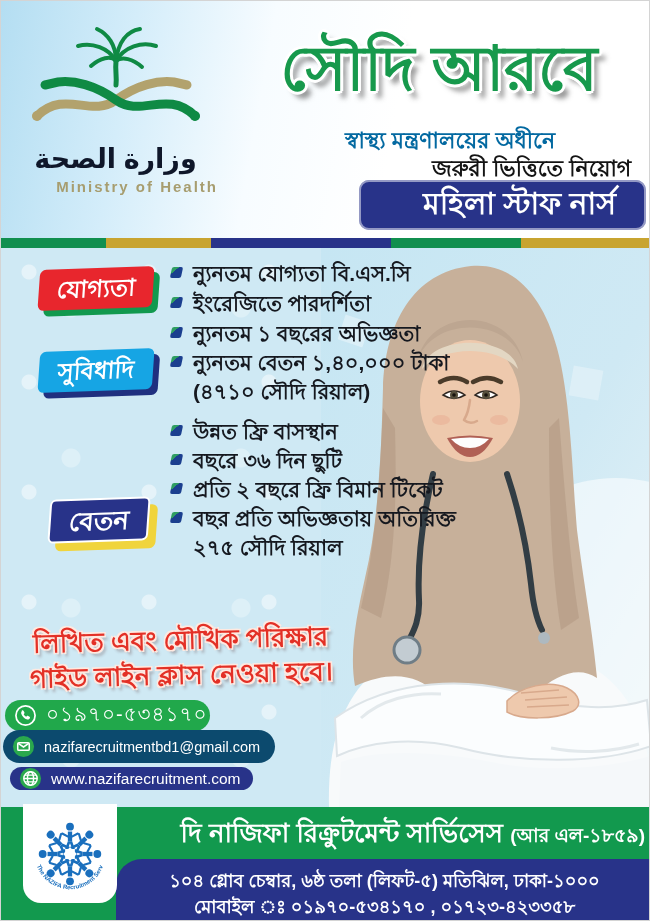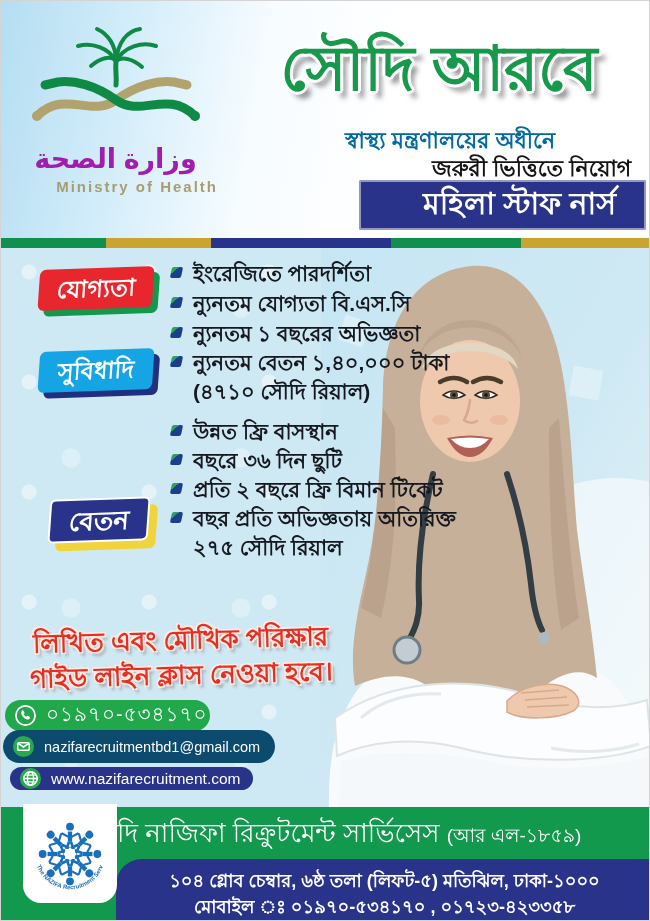--- a/index.html
+++ b/index.html
@@ -8,34 +8,34 @@
     position:relative;width:650px;height:921px;overflow:hidden;
     font-family:"Liberation Sans","DejaVu Sans",sans-serif;
     background:#cfe9f4;border:1px solid #d4d4d4;
   }
   
   .top-band{
     position:absolute;left:0;top:0;width:650px;height:237px;
     background:linear-gradient(100deg,#b4def2 0%,#d4edfa 20%,#f7fcff 40%,#ffffff 60%,#ffffff 100%);
   }
   .moh{position:absolute;left:12px;top:18px;width:205px;text-align:center;}
-  .moh-ar{font-size:27px;font-weight:bold;color:#a21caf;margin-top:2px;}
+  .moh-ar{font-size:27px;font-weight:bold;color:#0f172a;margin-top:2px;}
   .moh-en{font-size:15px;font-weight:bold;color:#a79d6f;letter-spacing:2px;margin-top:3px;text-align:right;}
   .title{
     position:absolute;left:232px;top:20px;width:412px;margin:0;text-align:center;
     font-size:62px;line-height:96px;font-weight:bold;color:#17994c;
     text-shadow:-2px -2px 0 #fff,2px -2px 0 #fff,-2px 2px 0 #fff,2px 2px 0 #fff,
                 0 -3px 0 #fff,0 3px 0 #fff,-3px 0 0 #fff,3px 0 0 #fff,
                 6px 7px 5px rgba(70,70,70,.55);
   }
   .sub1{position:absolute;left:344px;top:122px;font-size:22px;font-weight:bold;color:#0369a1;}
   .sub2{position:absolute;left:431px;top:150px;font-size:22px;font-weight:bold;color:#141414;}
   .badge{
     position:absolute;left:358px;top:179px;width:287px;height:50px;
-    background:#283389;border-radius:2px;color:#fff;
+    background:#283389;border-radius:10px;color:#fff;
     display:flex;align-items:center;justify-content:center;
     font-size:30px;font-weight:bold;
     box-shadow:inset 0 0 0 2px rgba(255,255,255,.5);
     padding-left:34px;
   }
   
   .stripe{position:absolute;left:0;top:237px;width:650px;height:10px;display:flex;}
   .stripe i{display:block;height:10px;}
   .sg1{width:105px;background:#118f4f;}
   .sg2{width:105px;background:#c8a430;}
@@ -92,21 +92,21 @@
   .footer{position:absolute;left:0;top:806px;width:650px;height:115px;background:#12994e;}
   .footer-navy{
     position:absolute;left:115px;top:52px;right:0;bottom:0;
     background:#283389;border-top-left-radius:26px;
   }
   .logo-card{
     position:absolute;left:22px;top:-3px;width:94px;height:99px;background:#ffffff;
     border-radius:0 0 18px 18px;display:flex;align-items:center;justify-content:center;
   }
   .company{
-    position:absolute;left:116px;top:9px;width:528px;text-align:left;color:#fff;font-weight:normal;
+    position:absolute;left:116px;top:9px;width:528px;text-align:right;color:#fff;font-weight:bold;
     font-size:26px;line-height:34px;white-space:nowrap;
   }
   .company .license{font-size:19px;}
   .address{
     position:absolute;left:125px;top:60px;width:517px;text-align:center;
     color:#ffffff;font-weight:bold;font-size:18px;
   }
   .mobile{
     position:absolute;left:125px;top:86px;width:517px;text-align:center;
     color:#fff;font-weight:bold;font-size:18px;
@@ -204,25 +204,25 @@
     <path d="M186,453 C200,438 228,432 246,440 C258,446 262,457 252,463 C234,472 200,472 186,464 Z" fill="#eec9ad" stroke="#d8a98c" stroke-width="1.5"></path>
     <path d="M200,445 L238,442 M204,452 L246,449 M206,459 L248,457" stroke="#d8a98c" stroke-width="1.5" fill="none"></path>
     <path d="M18,559 L20,514 C60,500 120,504 170,514 C220,524 280,522 330,508 L330,559 Z" fill="#f5f8fa"></path>
     <path d="M40,470 C60,452 90,444 120,446 M230,500 C260,506 292,504 318,496" stroke="#e3e9ec" stroke-width="3" fill="none"></path>
   </svg>
 
   <div class="label-box lb-qual">যোগ্যতা</div>
   <ul class="blist l1">
     <li>
         <span class="bullet"></span>
+        <span>ন্যুনতম যোগ্যতা বি.এস.সি</span>
+      </li>
+    <li>
+        <span class="bullet"></span>
         <span>ইংরেজিতে পারদর্শিতা</span>
-      </li>
-    <li>
-        <span class="bullet"></span>
-        <span>ন্যুনতম যোগ্যতা বি.এস.সি</span>
       </li>
     <li>
         <span class="bullet"></span>
         <span>ন্যুনতম ১ বছরের অভিজ্ঞতা</span>
       </li>
   </ul>
 
   <div class="label-box lb-ben">সুবিধাদি</div>
   <ul class="blist l2">
     <li>

